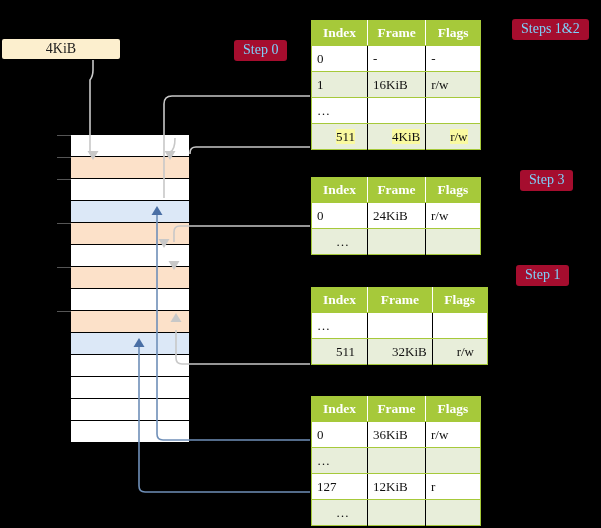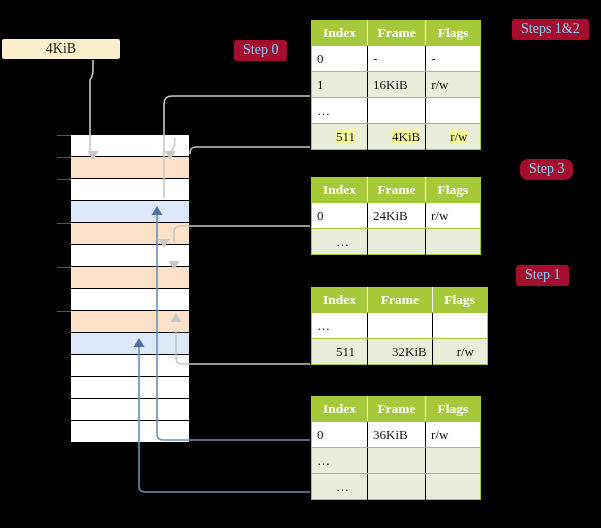--- a/index.html
+++ b/index.html
@@ -184,21 +184,21 @@
         <path d="M 151.5 215 L 162.5 215 L 157 206 Z" fill="#4A6FA5"></path>
         <path d="M 133.5 347 L 144.5 347 L 139 338 Z" fill="#4A6FA5"></path>
       </g>
   </svg>
 
   <div class="size-label" id="size-label" style="left: 2px; top: 39px; width: 118px; height: 20px; line-height: 20px;">4KiB</div>
 
   <div id="badges">
       <div class="step-badge" style="left: 186px; top: 40px; margin-left: 48px;">Step 0</div>
       <div class="step-badge" style="left: 512px; top: 19px;">Steps 1&amp;2</div>
-      <div class="step-badge" style="left: 520px; top: 159px; border-radius: 8px;">Step 3</div>
+      <div class="step-badge" style="left: 520px; top: 170px;">Step 3</div>
       <div class="step-badge" style="left: 516px; top: 265px;">Step 1</div>
     </div>
 
   <div id="tables">
       <table class="ptable" style="left: 311px; top: 20px;">
         <colgroup>
           <col class="col-index">
           <col class="col-frame">
           <col class="col-flags">
         </colgroup>
@@ -301,20 +301,25 @@
           <tr class="plain">
             <td>0</td>
             <td>36KiB</td>
             <td>r/w</td>
           </tr>
           <tr class="alt">
             <td>…</td>
             <td></td>
             <td></td>
           </tr>
+          <tr class="plain">
+            <td>127</td>
+            <td>12KiB</td>
+            <td>r</td>
+          </tr>
           <tr class="alt">
             <td>…</td>
             <td></td>
             <td></td>
           </tr>
         </tbody>
       </table>
     </div>
 
 </div>

